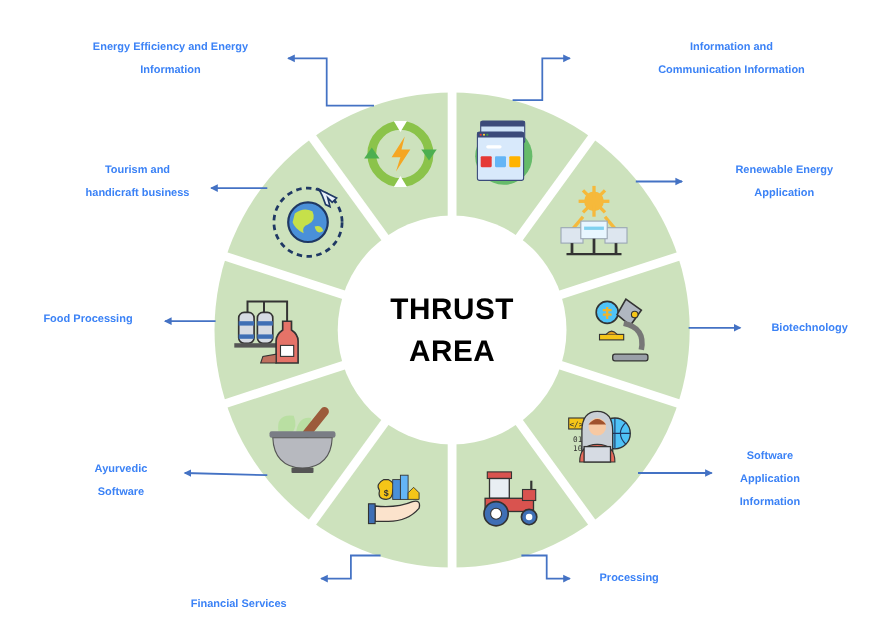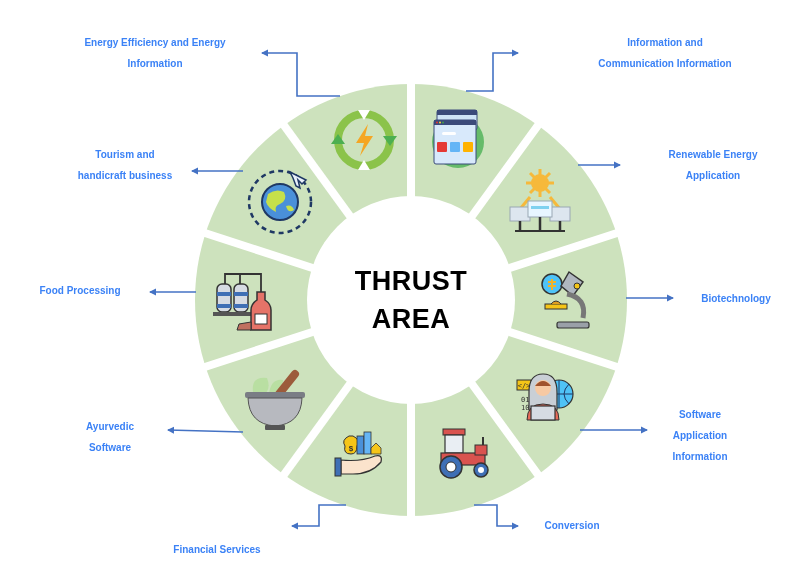--- a/index.html
+++ b/index.html
@@ -209,15 +209,15 @@
   </div>
   <div class="label" style="left:640px; top:404px; width:120px;text-align:center;">
     <span>Software</span>
     <span>Application</span>
     <span>Information</span>
   </div>
   <div class="label" style="left:142px; top:515px; width:150px;margin-top:24px;">
     <span>Financial Services</span>
   </div>
   <div class="label" style="left:522px; top:515px; width:100px;">
-    <span>Conversion</span>
+    <span>Processing</span>
   </div>
 </div>
 
 </body></html>

